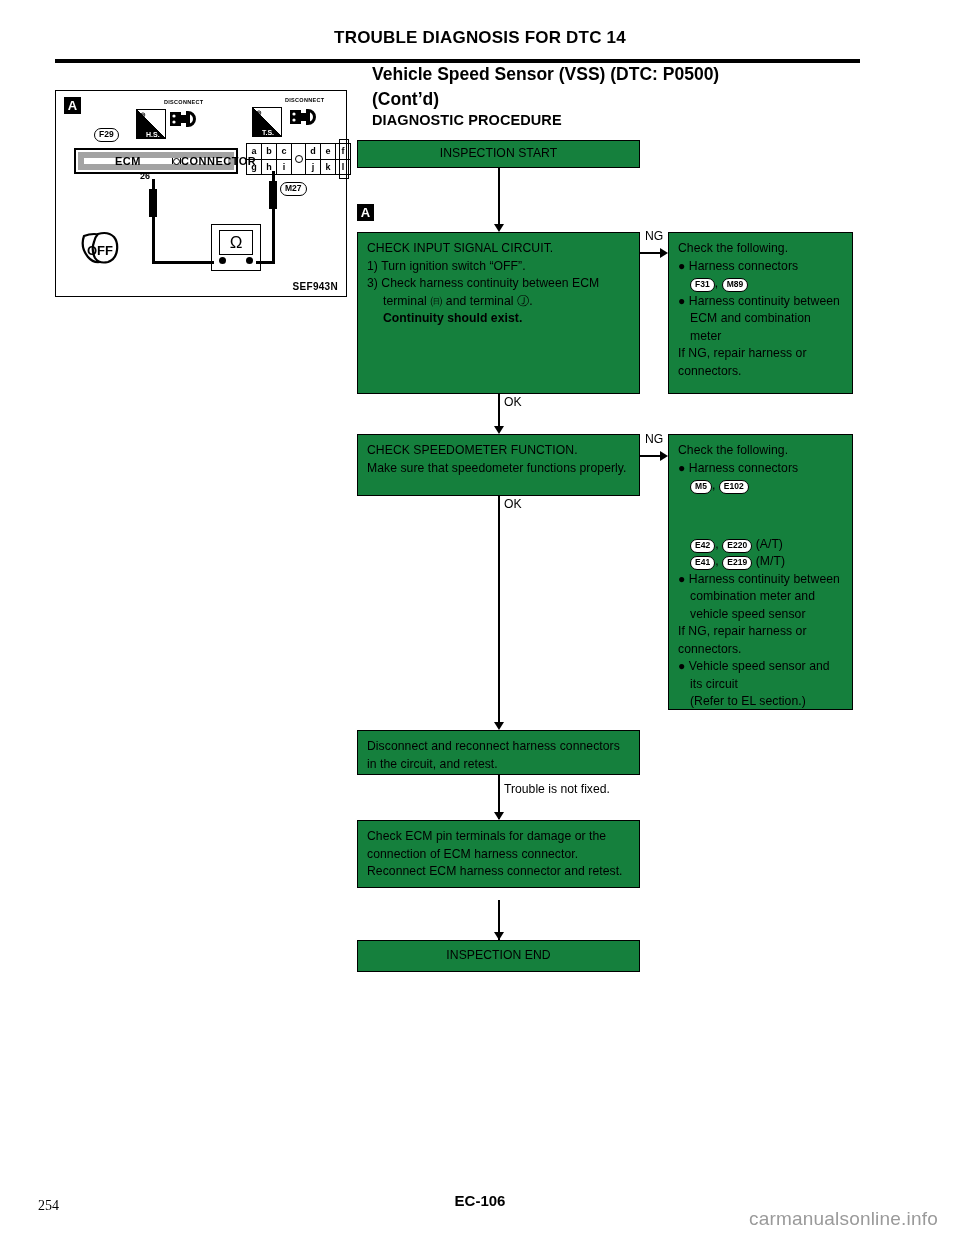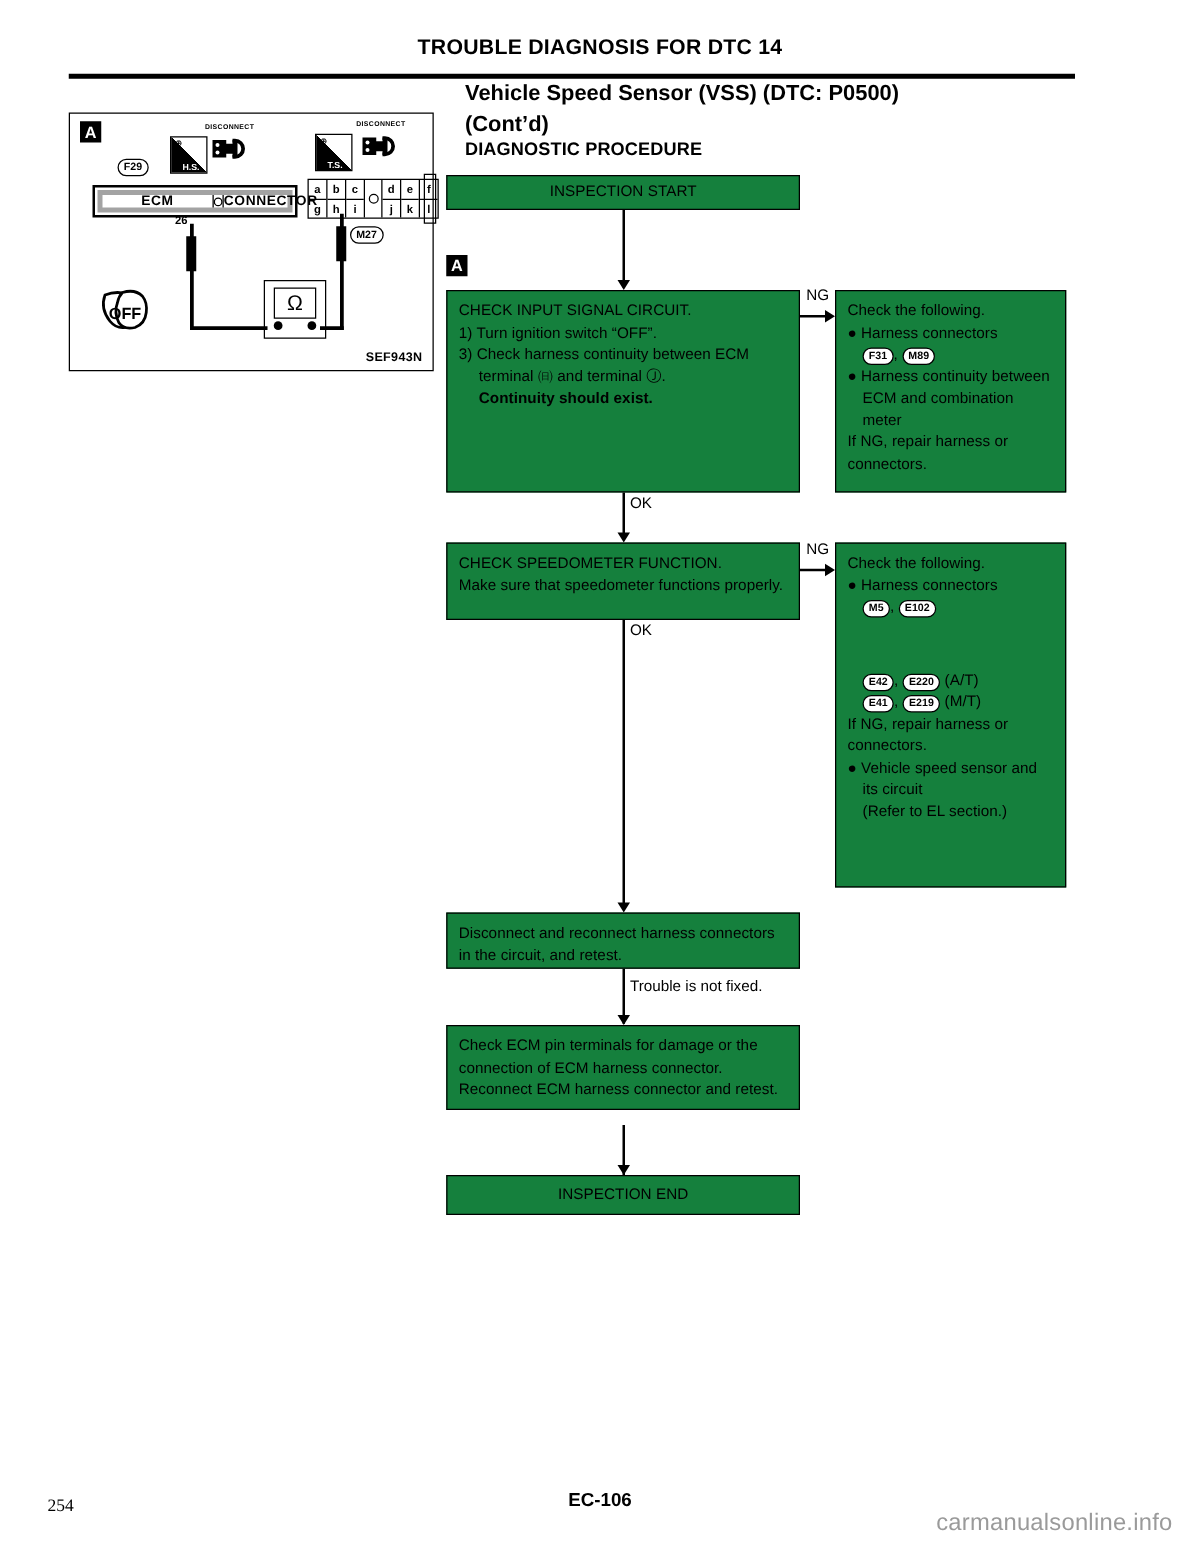--- a/index.html
+++ b/index.html
@@ -39,21 +39,21 @@
      font-weight:bold;color:#000;}
   .tool-badge .tb-bot{position:absolute;left:9px;bottom:0px;font-size:7px;
      font-weight:bold;color:#fff;}
 
   
   .disc-glyph{width:30px;height:20px;}
 
   
   #ecm-bar{left:18px;top:57px;width:160px;height:22px;border:2px solid #000;}
   #ecm-bar-inner{position:absolute;left:2px;top:2px;right:2px;bottom:2px;
-     border:4px solid #a3a3a3;display:flex;align-items:center;}
+     border:6px solid #a3a3a3;display:flex;align-items:center;}
   #ecm-label{flex:0 0 88px;text-align:center;font-size:11px;font-weight:bold;
      letter-spacing:.5px;}
   #ecm-divider{width:10px;height:100%;border-left:1.5px solid #000;
      border-right:1.5px solid #000;display:flex;align-items:center;
      justify-content:center;}
   #ecm-divider i{display:block;width:5px;height:5px;border:1px solid #000;
      border-radius:50%;}
   #connector-label{flex:1;text-align:left;font-size:11px;font-weight:bold;
      letter-spacing:.5px;}
   #pin-26{left:84px;top:80px;font-size:9px;font-weight:bold;}
@@ -292,20 +292,21 @@
   <p>● Harness connectors</p>
   <p style="padding-left:12px;">
     <span class="code-pill">M5</span><span>, </span><span class="code-pill">E102</span>
   </p>
   <p style="padding-left:12px;margin-top:41px;">
     <span class="code-pill">E42</span><span>, </span><span class="code-pill">E220</span><span> </span><span>(A/T)</span>
   </p>
   <p style="padding-left:12px;">
     <span class="code-pill">E41</span><span>, </span><span class="code-pill">E219</span><span> </span><span>(M/T)</span>
   </p>
+  <p class="bull">● Harness continuity between combination meter and vehicle speed sensor</p>
   <p>If NG, repair harness or connectors.</p>
   <p class="bull">● Vehicle speed sensor and its circuit</p>
   <p style="padding-left:12px;">(Refer to EL section.)</p>
 </div>
 
 <div class="vline" style="left:498px;top:496px;height:232px;"></div>
 <div class="arrow-d" style="left:494px;top:722px;"></div>
 <div class="flabel" style="left:504px;top:497px;">OK</div>
 
 <div class="fbox fbox-pad" style="left:357px;top:730px;width:283px;height:45px;">

